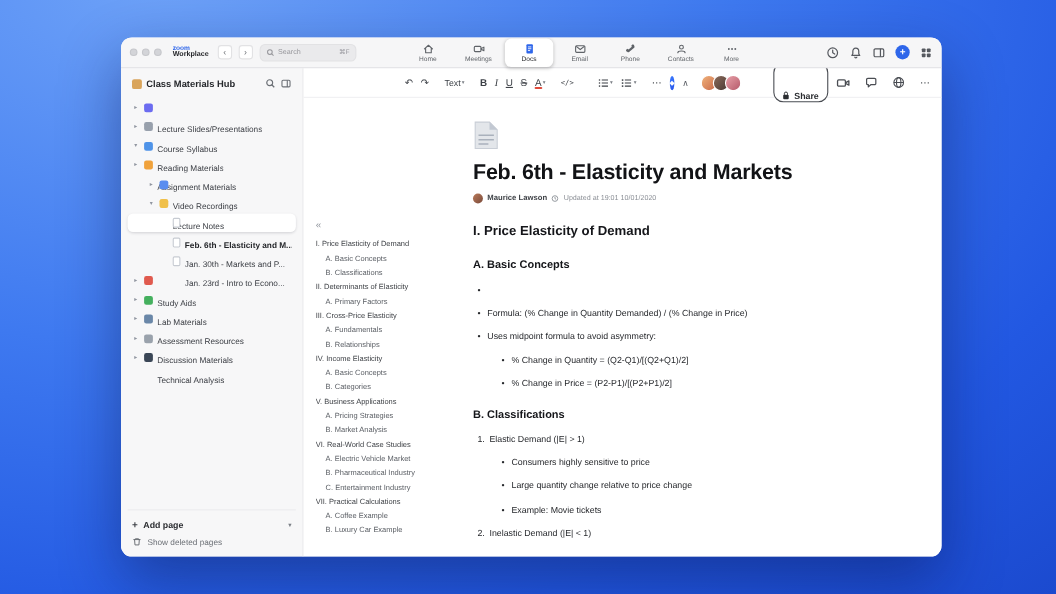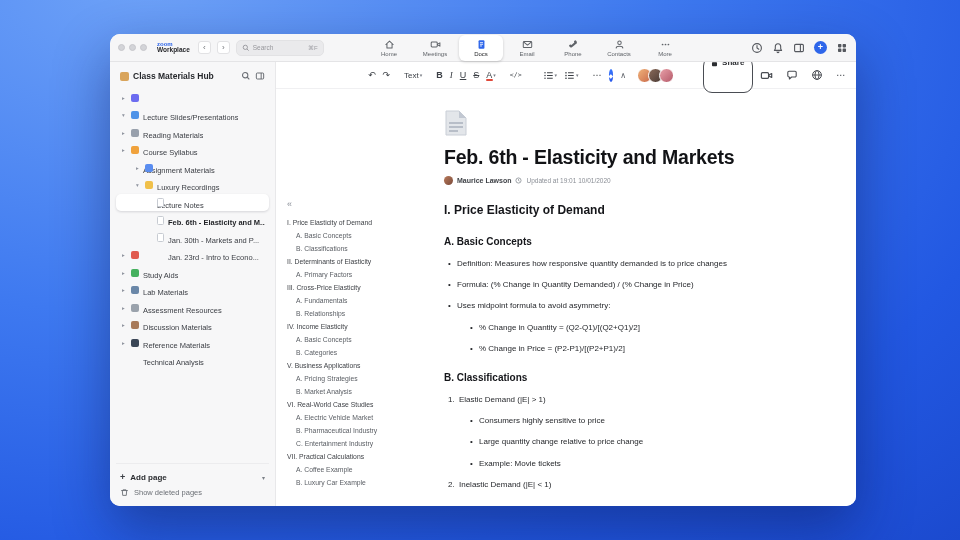--- a/index.html
+++ b/index.html
@@ -71,31 +71,31 @@
   .code { font-family:"DejaVu Sans Mono",monospace; font-size:6.5px; }
   .ai { width:13px; height:13px; border-radius:50%; background:linear-gradient(135deg,#3b7bff,#2553e8);
     color:#fff; font-size:6px; display:flex; align-items:center; justify-content:center; }
   .caret { font-size:8px; color:#5a5e65; }
   .avs { display:flex; margin-left:4px; }
   .av { width:15px; height:15px; border-radius:50%; border:1.5px solid #fff; margin-left:-4px; }
   .av:first-child { margin-left:0; }
   .av1 { background:linear-gradient(135deg,#f0b27a,#c96a4a); }
   .av2 { background:linear-gradient(135deg,#8a6a5a,#4a3a34); }
   .av3 { background:linear-gradient(135deg,#e8a0a8,#b55a6a); }
-  .share { display:flex; align-items:flex-start; gap:3px; height:36px; padding:0 8px 0 6px; border:1px solid #4a4d53;
+  .share { display:flex; align-items:flex-end; gap:3px; height:36px; padding:0 8px 0 6px; border:1px solid #4a4d53;
     border-radius:9px; font-size:8px; font-weight:600; color:#2b2d31; background:#fff; margin-left:22px; }
   .right-ics { margin-left:auto; display:flex; align-items:center; gap:13px; }
 
   .docwrap { flex:1; position:relative; overflow:hidden; }
   .outline { position:absolute; left:11px; top:110px; width:155px; }
   .out-col { font-size:9px; color:#8a8f98; margin-bottom:7px; }
   .o-item { font-size:6.8px; line-height:13px; color:#3f4247; white-space:nowrap; overflow:hidden; }
   .o-item[data-level="2"] { padding-left:9px; color:#5a5e64; }
 
-  .content { position:absolute; left:168px; top:20px; width:374px; }
+  .content { position:absolute; left:154px; top:20px; width:374px; }
   .d-title { font-size:19.5px; font-weight:800; color:#121316; margin-top:9px; letter-spacing:-.2px; }
   .byline { display:flex; align-items:center; gap:4px; margin-top:7px; }
   .b-av { width:9px; height:9px; border-radius:50%; background:linear-gradient(135deg,#b97a5a,#7a4a3a); }
   .b-name { font-size:7px; font-weight:600; color:#3f4247; }
   .b-upd { font-size:6.5px; color:#8b8f96; }
   .block { display:flex; line-height:1.3; }
   .block[data-type="h2"] { margin-top:18px; font-size:12px; font-weight:700; color:#15161a; }
   .block[data-type="h3"] { margin-top:16px; font-size:10px; font-weight:700; color:#15161a; }
   .block[data-type="b1"], .block[data-type="n1"] { margin-top:11px; font-size:8px; color:#26282c; padding-left:4px; }
   .block[data-type="b2"] { margin-top:11px; font-size:8px; color:#26282c; padding-left:26px; }
@@ -233,38 +233,38 @@
         </div>
 
         <div class="tree">
 
         <div class="s-item" data-level="1">
             <span class="chev">▸</span>
             <span class="s-ic" data-icon="slides-icon" style="--c:#6c6cf0"></span>
             <span class="s-lbl">Lecture Slides/Presentations</span>
           </div>
             <div class="s-item" data-level="1">
+            <span class="chev">▸</span>
+            <span class="s-ic" data-icon="syllabus-icon" style="--c:#98a0ac"></span>
+            <span class="s-lbl">Course Syllabus</span>
+          </div>
+            <div class="s-item" data-level="1">
             <span class="chev">▾</span>
             <span class="s-ic" data-icon="book-icon" style="--c:#4f93e8"></span>
             <span class="s-lbl">Reading Materials</span>
           </div>
             <div class="s-item" data-level="1">
             <span class="chev">▸</span>
-            <span class="s-ic" data-icon="syllabus-icon" style="--c:#98a0ac"></span>
-            <span class="s-lbl">Course Syllabus</span>
-          </div>
-            <div class="s-item" data-level="1">
-            <span class="chev">▸</span>
             <span class="s-ic" data-icon="assignment-icon" style="--c:#f0a23c"></span>
             <span class="s-lbl">Assignment Materials</span>
           </div>
             <div class="s-item" data-level="2">
             <span class="chev">▸</span>
             <span class="s-ic" data-icon="video-icon" style="--c:#5a8df0"></span>
-            <span class="s-lbl">Luxury Recordings</span>
+            <span class="s-lbl">Video Recordings</span>
           </div>
             <div class="s-item" data-level="2">
             <span class="chev">▾</span>
             <span class="s-ic" data-icon="notes-icon" style="--c:#f0c04a"></span>
             <span class="s-lbl">Lecture Notes</span>
           </div>
             <div class="s-item" data-level="3" data-state="selected">
             <span class="chev"></span>
             <span class="s-ic" data-icon="page-icon" style="--c:#ffffff"></span>
             <span class="s-lbl">Feb. 6th - Elasticity and M...</span>
@@ -291,25 +291,20 @@
           </div>
             <div class="s-item" data-level="1">
             <span class="chev">▸</span>
             <span class="s-ic" data-icon="assessment-icon" style="--c:#6a87a8"></span>
             <span class="s-lbl">Assessment Resources</span>
           </div>
             <div class="s-item" data-level="1">
             <span class="chev">▸</span>
             <span class="s-ic" data-icon="discussion-icon" style="--c:#9aa2ac"></span>
             <span class="s-lbl">Discussion Materials</span>
-          </div>
-            <div class="s-item" data-level="1">
-            <span class="chev">▸</span>
-            <span class="s-ic" data-icon="reference-icon" style="--c:#a87a5a"></span>
-            <span class="s-lbl">Reference Materials</span>
           </div>
             <div class="s-item" data-level="1">
             <span class="chev">▸</span>
             <span class="s-ic" data-icon="tech-icon" style="--c:#3a4656"></span>
             <span class="s-lbl">Technical Analysis</span>
           </div>
           </div>
 
         <div class="sb-bottom">
           <div class="add-row">
@@ -504,21 +499,20 @@
             <div class="block" data-type="h2">
 
                 <span class="btext">I. Price Elasticity of Demand</span>
               </div>
                 <div class="block" data-type="h3">
 
                 <span class="btext">A. Basic Concepts</span>
               </div>
                 <div class="block" data-type="b1">
                 <span class="marker">•</span>
-                <span class="btext">Definition: Measures how responsive quantity demanded is to price changes</span>
               </div>
                 <div class="block" data-type="b1">
                 <span class="marker">•</span>
                 <span class="btext">Formula: (% Change in Quantity Demanded) / (% Change in Price)</span>
               </div>
                 <div class="block" data-type="b1">
                 <span class="marker">•</span>
                 <span class="btext">Uses midpoint formula to avoid asymmetry:</span>
               </div>
                 <div class="block" data-type="b2">

